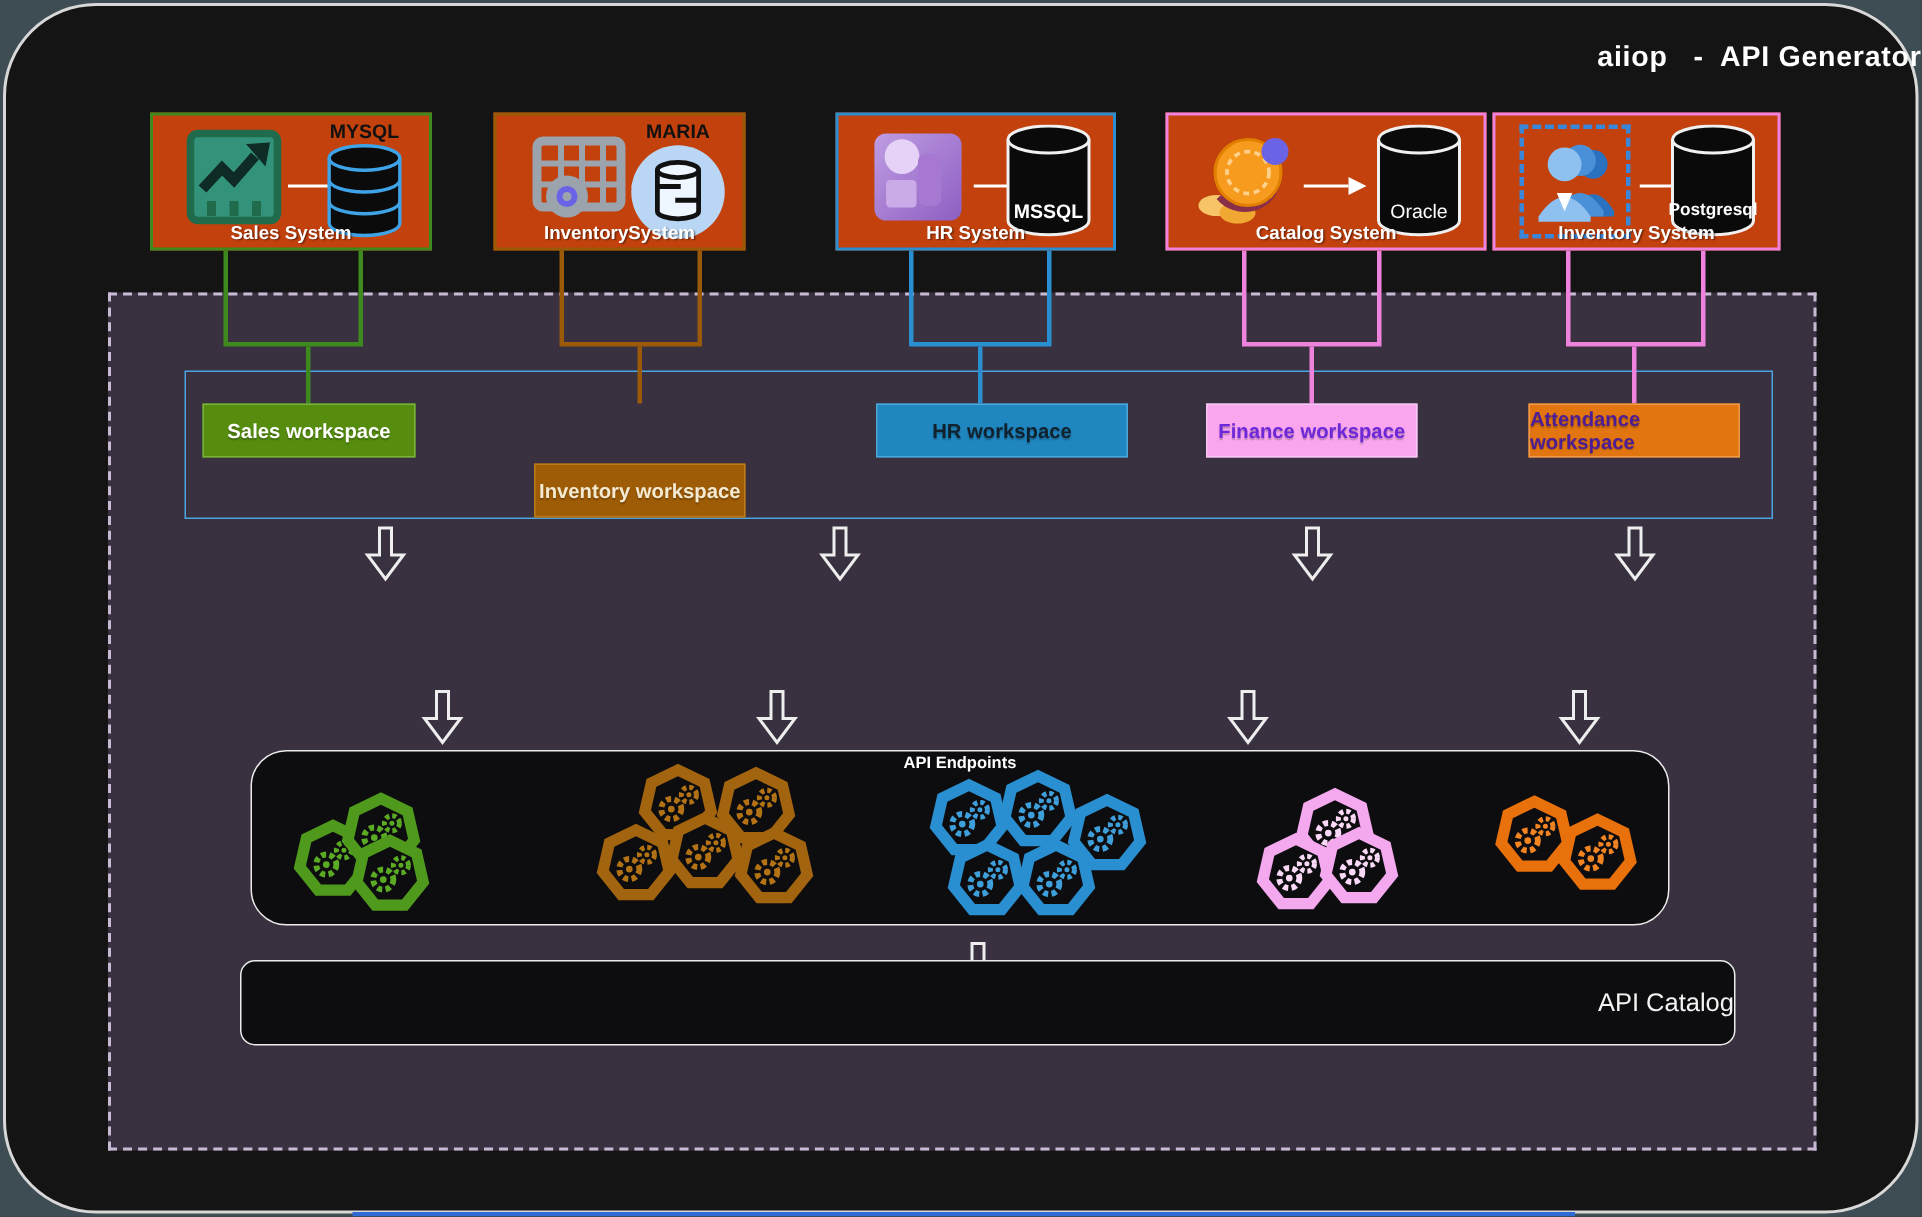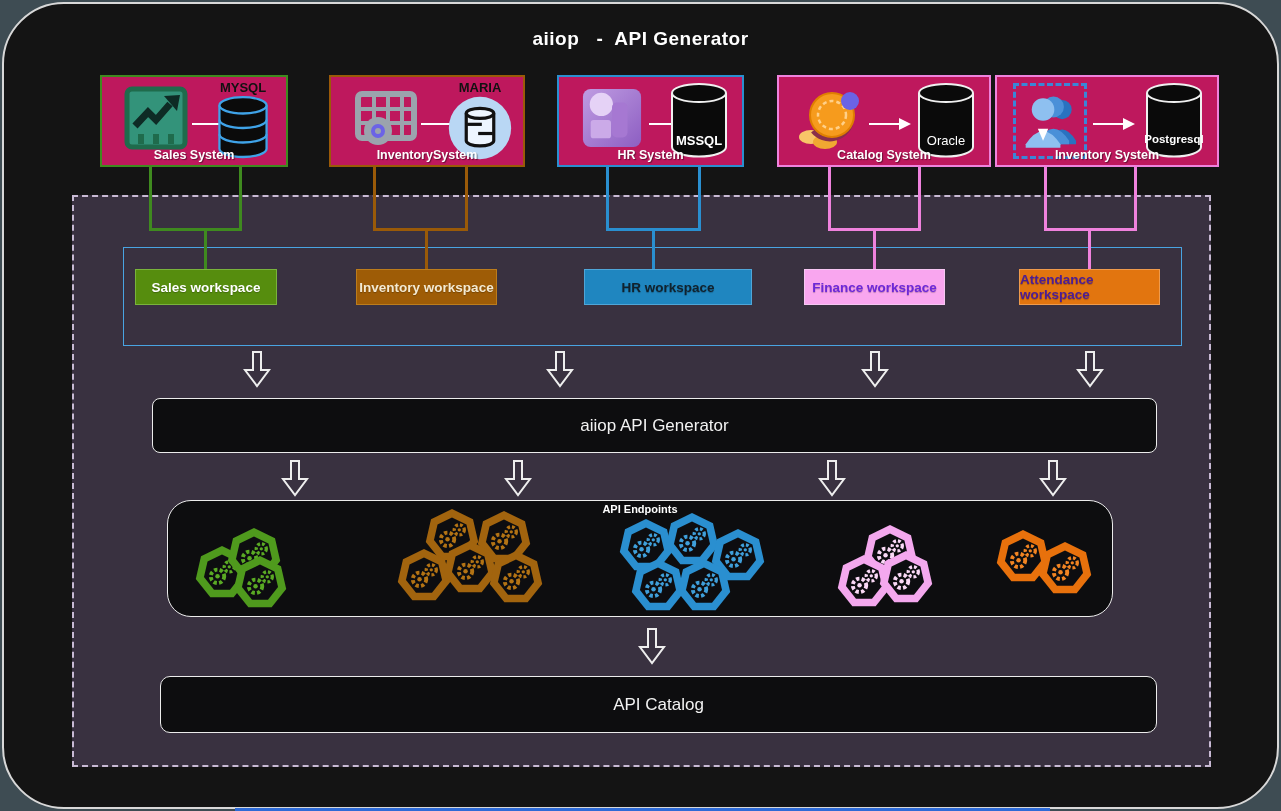--- a/index.html
+++ b/index.html
@@ -1,47 +1,47 @@
 <!DOCTYPE html>
 <html><head>
 <meta charset="utf-8">
 <style>
   html,body{margin:0;padding:0;background:#3e4c53;font-family:"Liberation Sans","DejaVu Sans",sans-serif;}
   .canvas{position:relative;width:1281px;height:811px;overflow:hidden;background:#3e4c53;}
   .frame{position:absolute;left:2px;top:2px;right:2px;bottom:2px;background:#141414;border:2px solid #d8d8d8;border-radius:62px;}
-  .title{position:absolute;left:0;top:28px;width:100%;text-align:center;color:#fff;font-size:19px;font-weight:bold;white-space:pre;letter-spacing:.5px;}
+  .title{position:absolute;left:0;top:28px;width:100%;text-align:right;color:#fff;font-size:19px;font-weight:bold;white-space:pre;letter-spacing:.5px;}
 
   
   .panel{position:absolute;left:72px;top:195px;width:1135px;height:568px;background:#393140;border:2px dashed #c8bad4;z-index:1;}
   .ws-container{position:absolute;left:123px;top:247px;width:1057px;height:97px;border:1.5px solid #49a4e2;z-index:2;}
   .caption{position:absolute;left:123px;top:319px;width:1057px;text-align:center;color:#f0ead2;font-size:16px;z-index:4;text-shadow:1px 1px 2px rgba(0,0,0,.6);}
 
   
-  .sysbox{position:absolute;top:75px;height:92px;background:#be185d;border:2px solid #444;box-sizing:border-box;z-index:5;}
+  .sysbox{position:absolute;top:75px;height:92px;background:#c2410c;border:2px solid #444;box-sizing:border-box;z-index:5;}
   .sys-label{position:absolute;bottom:3px;left:0;width:100%;text-align:center;color:#fff;font-weight:bold;font-size:12.5px;text-shadow:1px 1px 1px rgba(0,0,0,.45);}
   .sys-icon{position:absolute;left:22px;top:9px;}
   .flow-arrow{position:absolute;left:90px;top:40px;}
   .db{position:absolute;top:4px;right:8px;width:70px;text-align:center;}
   .db-label-above{color:#111;font-weight:bold;font-size:13px;line-height:14px;}
   .attendance-frame{position:absolute;left:16px;top:6px;width:74px;height:76px;border:3px dashed #3a86d8;box-sizing:border-box;}
 
   
   .seg{position:absolute;z-index:3;}
 
   
   .ws{position:absolute;top:269px;height:36px;border:1.5px solid #888;box-sizing:border-box;z-index:4;
       display:flex;align-items:center;justify-content:center;font-size:13.5px;font-weight:600;text-shadow:0 1px 1px rgba(0,0,0,.25);}
 
   
   .blackbox{position:absolute;background:#0d0d0f;border:1.5px solid #ececec;box-sizing:border-box;z-index:4;
             display:flex;align-items:center;justify-content:center;color:#f2f2f2;}
   .generator{left:152px;top:398px;width:1005px;height:55px;border-radius:8px;font-size:17px;}
   .endpoints{left:167px;top:500px;width:946px;height:117px;border-radius:24px;}
   .endpoints-title{position:absolute;left:167px;top:503px;width:946px;text-align:center;color:#fff;font-weight:bold;font-size:11px;z-index:5;}
-  .catalog{left:160px;top:676px;width:997px;height:57px;border-radius:10px;font-size:17px;}
+  .catalog{left:160px;top:640px;width:997px;height:57px;border-radius:10px;font-size:17px;justify-content:flex-end;}
 
   .down-arrow{position:absolute;width:30px;height:38px;z-index:4;fill:#393140;stroke:#eeeeee;stroke-width:2;}
   .cluster{position:absolute;z-index:6;}
   .cluster svg{position:absolute;}
 
   .bottom-strip{position:absolute;left:235px;bottom:0;width:815px;height:3px;background:#2e6bd6;z-index:7;}
 </style>
 </head>
 <body>
 
@@ -85,21 +85,21 @@
       <svg width="58" height="66" viewBox="0 0 64 72">
         <path d="M6 11 V59 A26 9 0 0 0 58 59 V11" fill="#0b0b0b" stroke="#3fa3e8" stroke-width="2.5"></path>
         <ellipse cx="32" cy="11" rx="26" ry="9" fill="#0b0b0b" stroke="#3fa3e8" stroke-width="2.5"></ellipse>
         <path d="M6 27 A26 9 0 0 0 58 27" fill="none" stroke="#3fa3e8" stroke-width="2.5"></path>
         <path d="M6 43 A26 9 0 0 0 58 43" fill="none" stroke="#3fa3e8" stroke-width="2.5"></path>
       </svg>
     </div>
     <div class="sys-label">Sales System</div>
   </div>
 
-  <div class="sysbox" style="left: 329px; width: 196px; border-color: rgb(154, 90, 8);">
+  <div class="sysbox" style="left: 329px; width: 168px; border-color: rgb(154, 90, 8);">
     <svg class="sys-icon" width="66" height="64" viewBox="0 0 66 64">
       <rect x="5" y="8" width="56" height="44" rx="4" fill="none" stroke="#9ba3ad" stroke-width="6"></rect>
       <line x1="5" y1="23" x2="61" y2="23" stroke="#9ba3ad" stroke-width="4"></line>
       <line x1="5" y1="37" x2="61" y2="37" stroke="#9ba3ad" stroke-width="4"></line>
       <line x1="21" y1="8" x2="21" y2="52" stroke="#9ba3ad" stroke-width="4"></line>
       <line x1="35" y1="8" x2="35" y2="52" stroke="#9ba3ad" stroke-width="4"></line>
       <line x1="49" y1="8" x2="49" y2="52" stroke="#9ba3ad" stroke-width="4"></line>
       <circle cx="25" cy="45" r="14" fill="#9ba3ad"></circle>
       <circle cx="25" cy="45" r="7" fill="#6b63e6"></circle>
       <circle cx="25" cy="45" r="3" fill="#9ba3ad"></circle>
@@ -158,21 +158,21 @@
     <div class="db" style="top:6px;">
       <svg width="64" height="76" viewBox="0 0 64 76">
         <path d="M5 10 V64 A27 9.5 0 0 0 59 64 V10" fill="#0a0a0a" stroke="#f0f0f0" stroke-width="2"></path>
         <ellipse cx="32" cy="10" rx="27" ry="9" fill="#0a0a0a" stroke="#f0f0f0" stroke-width="2"></ellipse>
         <text x="32" y="62" fill="#fff" font-size="13" text-anchor="middle">Oracle</text>
       </svg>
     </div>
     <div class="sys-label">Catalog System</div>
   </div>
 
-  <div class="sysbox" style="left: 995px; width: 224px; border-color: rgb(239, 130, 221);">
+  <div class="sysbox" style="left: 995px; width: 192px; border-color: rgb(239, 130, 221);">
     <div class="attendance-frame"></div>
     <svg class="sys-icon" style="left:20px;top:10px;" width="66" height="66" viewBox="0 0 76 76">
       <circle cx="52" cy="26" r="11" fill="#2a72c0"></circle>
       <path d="M36 62 q16 -26 32 0 v4 h-32 z" fill="#2a72c0"></path>
       <circle cx="42" cy="23" r="12" fill="#4a90d8"></circle>
       <path d="M24 62 q18 -28 36 0 v4 h-36 z" fill="#4a90d8"></path>
       <circle cx="30" cy="26" r="13" fill="#8ec0f0"></circle>
       <path d="M10 66 q20 -30 40 0 v4 h-40 z" fill="#8ec0f0"></path>
       <polygon points="24,48 36,48 30,62" fill="#fff"></polygon>
     </svg>
@@ -219,21 +219,21 @@
     <div class="seg" style="left: 1044px; top: 167px; width: 3px; height: 61px; background: rgb(239, 130, 221);"></div>
     <div class="seg" style="left: 1134px; top: 167px; width: 3px; height: 61px; background: rgb(239, 130, 221);"></div>
     <div class="seg" style="left: 1044px; top: 228px; width: 93px; height: 3px; background: rgb(239, 130, 221);"></div>
     <div class="seg" style="left: 1088px; top: 231px; width: 3px; height: 38px; background: rgb(239, 130, 221);"></div>
   </div>
 
   
   <div class="ws" style="left: 135px; width: 142px; background: rgb(86, 141, 14); border-color: rgb(121, 179, 60); color: rgb(255, 255, 255);">
     <span>Sales workspace</span>
     </div>
-  <div class="ws" style="left: 356px; width: 141px; background: rgb(158, 92, 6); border-color: rgb(188, 124, 28); color: rgb(244, 234, 210);">
+  <div class="ws" style="left: 356px; width: 141px; background: rgb(158, 92, 6); border-color: rgb(188, 124, 28); color: rgb(244, 234, 210); margin-top: 40px;">
     <span>Inventory workspace</span>
     </div>
   <div class="ws" style="left: 584px; width: 168px; background: rgb(31, 134, 192); border-color: rgb(79, 166, 216); color: rgb(16, 34, 46);">
     <span>HR workspace</span>
     </div>
   <div class="ws" style="left: 804px; width: 141px; background: rgb(249, 166, 239); border-color: rgb(246, 198, 242); color: #6d28d9;">
     <span>Finance workspace</span>
     </div>
   <div class="ws" style="left: 1019px; width: 141px; background: rgb(226, 117, 15); border-color: rgb(239, 155, 77); color: #4c1d95;">
     <span>Attendance workspace</span>
@@ -248,23 +248,20 @@
       <use href="#down-arrow"></use>
     </svg>
   <svg class="down-arrow" style="left:860px;top:350px;" viewBox="0 0 30 38">
       <use href="#down-arrow"></use>
     </svg>
   <svg class="down-arrow" style="left:1075px;top:350px;" viewBox="0 0 30 38">
       <use href="#down-arrow"></use>
     </svg>
 
   
-  <div class="blackbox generator">
-    <span>aiiop API Generator</span>
-  </div>
 
   
   <svg class="down-arrow" style="left:280px;top:459px;" viewBox="0 0 30 38">
       <use href="#down-arrow"></use>
     </svg>
   <svg class="down-arrow" style="left:503px;top:459px;" viewBox="0 0 30 38">
       <use href="#down-arrow"></use>
     </svg>
   <svg class="down-arrow" style="left:817px;top:459px;" viewBox="0 0 30 38">
       <use href="#down-arrow"></use>

